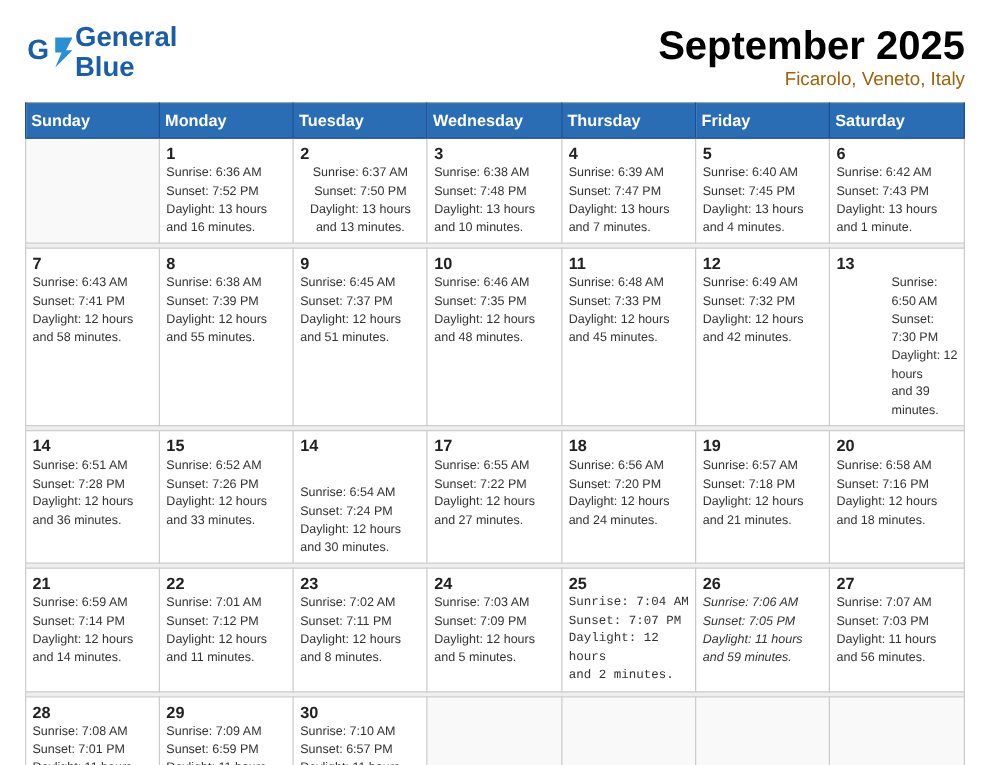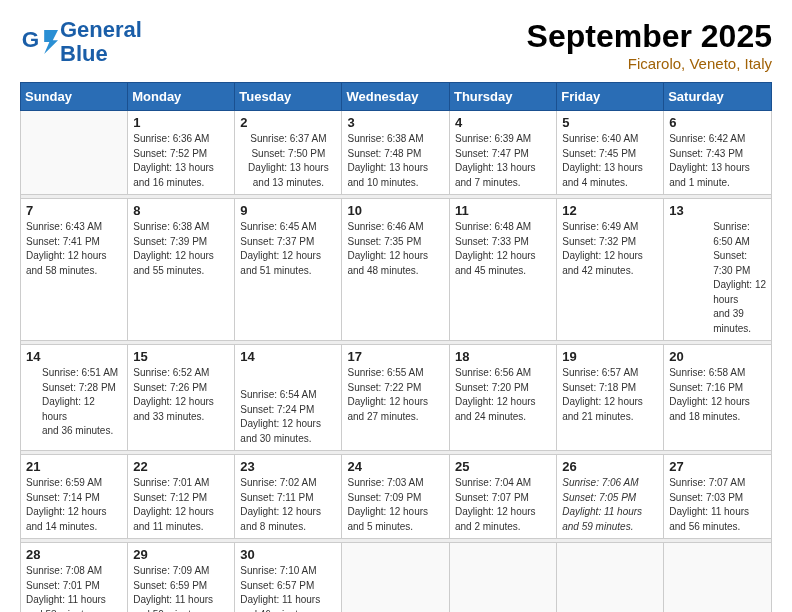--- a/index.html
+++ b/index.html
@@ -212,21 +212,21 @@
 Daylight: 12 hours
 and 39 minutes.</div>
         </td>
       </tr>
       <tr>
         <td colspan="7" style="padding: 0px; height: 4px; background: rgb(238, 238, 238); border: 1px solid rgb(204, 204, 204);"></td>
       </tr>
       <tr>
         <td>
           <div class="day-num">14</div>
-          <div class="day-detail" style="white-space: pre-line; margin-left: 16px;">Sunrise: 6:51 AM
+          <div class="day-detail" style="white-space: pre-line;">Sunrise: 6:51 AM
 Sunset: 7:28 PM
 Daylight: 12 hours
 and 36 minutes.</div>
         </td>
         <td>
           <div class="day-num">15</div>
           <div class="day-detail" style="white-space: pre-line;">Sunrise: 6:52 AM
 Sunset: 7:26 PM
 Daylight: 12 hours
 and 33 minutes.</div>
@@ -294,21 +294,21 @@
         </td>
         <td>
           <div class="day-num">24</div>
           <div class="day-detail" style="white-space: pre-line;">Sunrise: 7:03 AM
 Sunset: 7:09 PM
 Daylight: 12 hours
 and 5 minutes.</div>
         </td>
         <td>
           <div class="day-num">25</div>
-          <div class="day-detail" style="white-space: pre-line;">Sunrise: 7:04 AM
+          <div class="day-detail" style="white-space: pre-line; font-family: Liberation Mono, monospace;">Sunrise: 7:04 AM
 Sunset: 7:07 PM
 Daylight: 12 hours
 and 2 minutes.</div>
         </td>
         <td>
           <div class="day-num">26</div>
           <div class="day-detail" style="white-space: pre-line; font-style: italic;">Sunrise: 7:06 AM
 Sunset: 7:05 PM
 Daylight: 11 hours
 and 59 minutes.</div>

